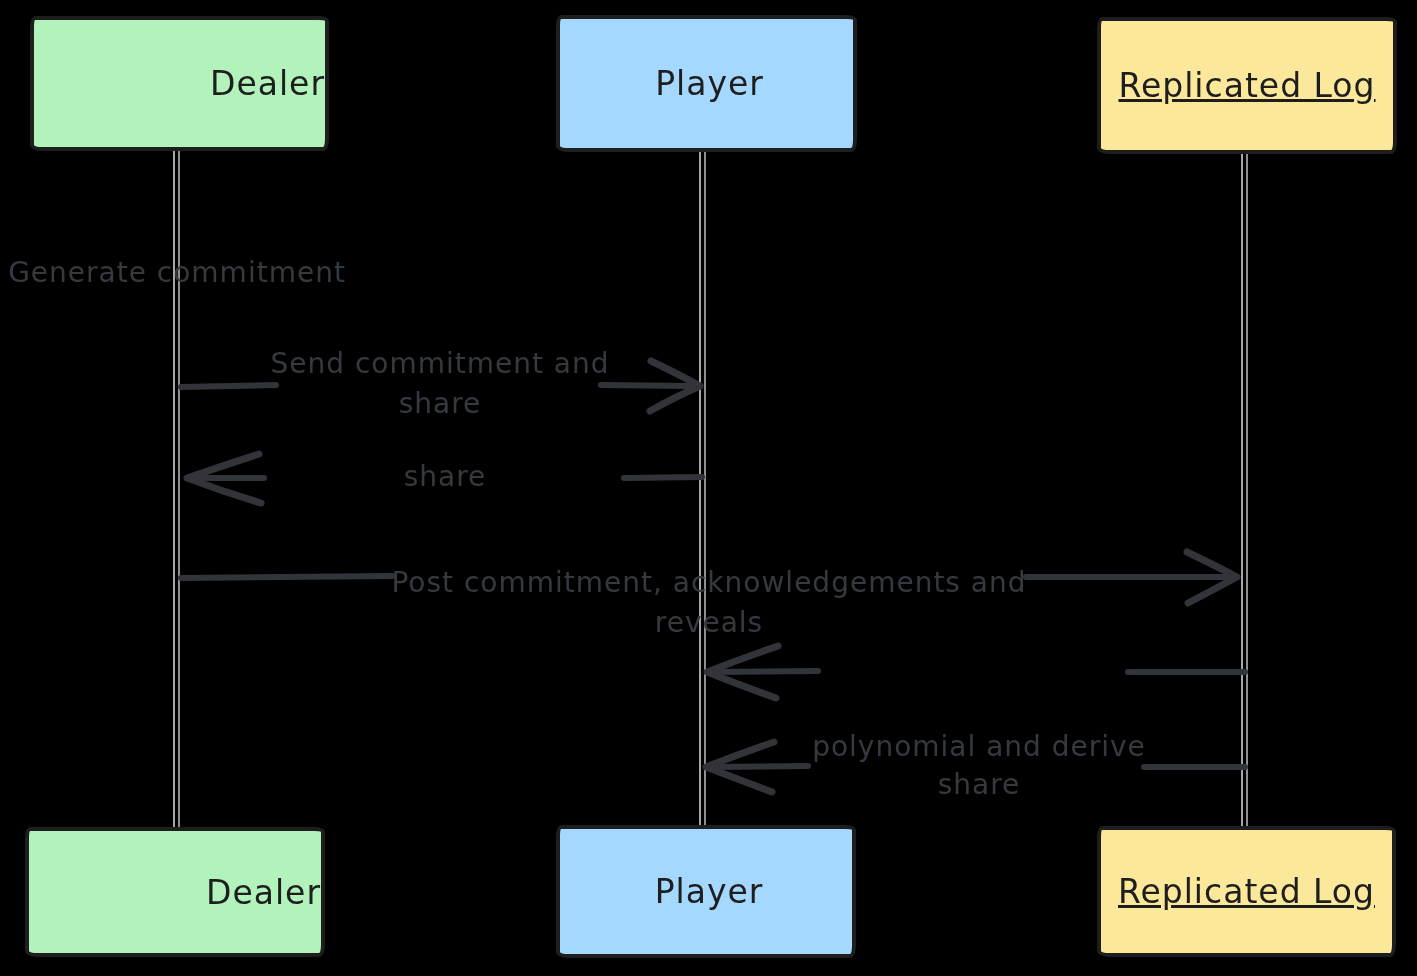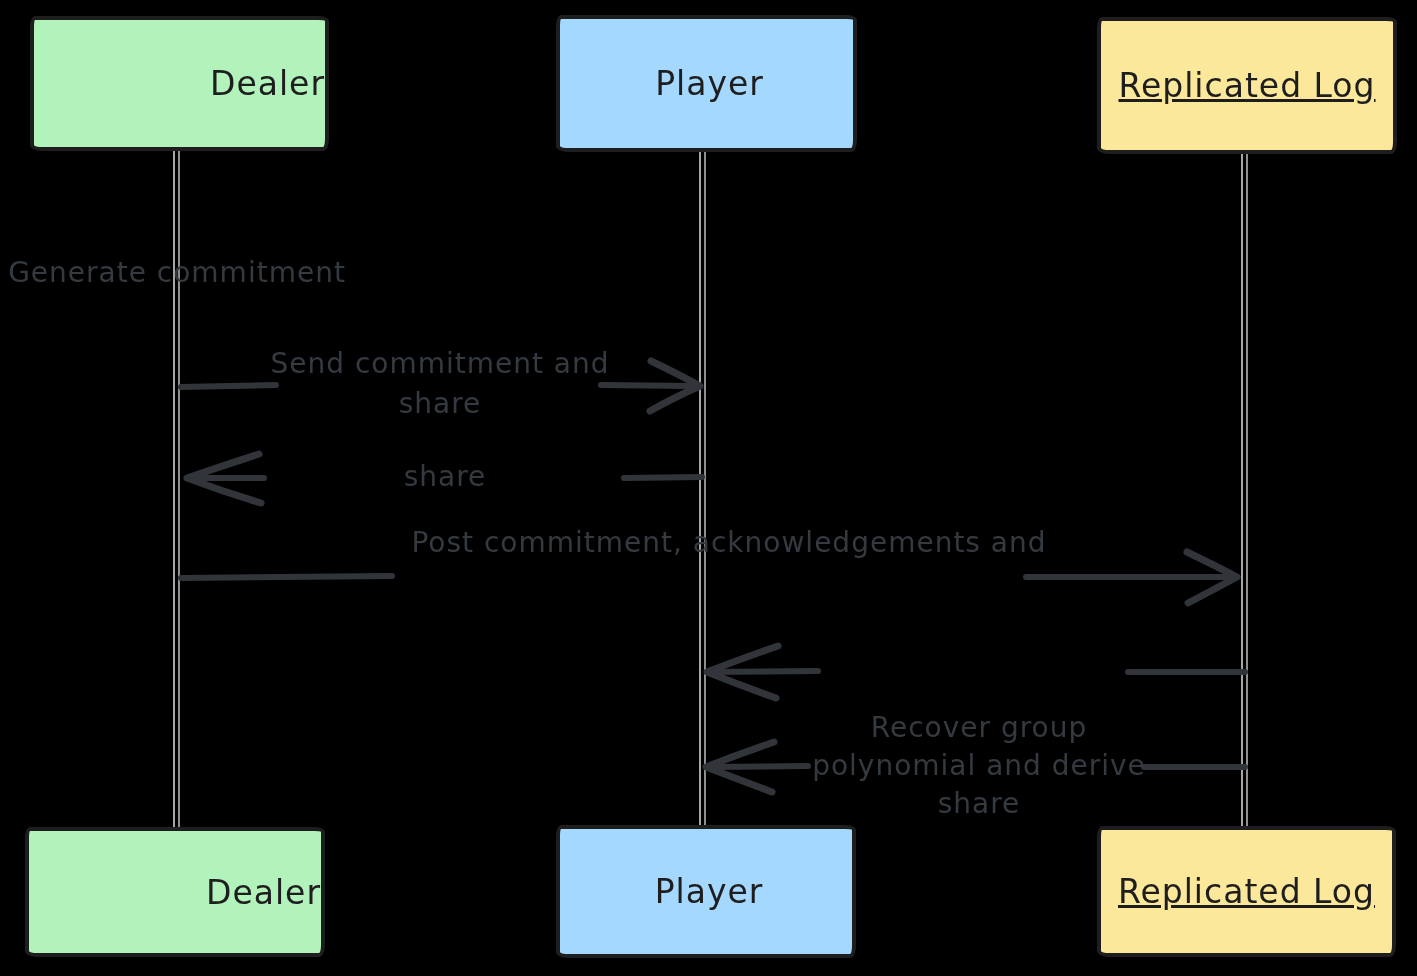--- a/index.html
+++ b/index.html
@@ -68,37 +68,37 @@
   </svg>
   <div class="msg-label" style="left:445px;top:477px;">
     <div>share</div>
   </div>
 
   <svg class="arrow-svg" viewBox="0 0 1417 976">
     <path class="shaft" d="M181,578 L392,576"></path>
     <path class="shaft" d="M1026,577 L1229,577"></path>
     <path class="head" d="M1187,552 Q1214,565 1237,577 Q1211,591 1188,603"></path>
   </svg>
-  <div class="msg-label" style="left:709px;top:543px;margin-left:20px;">
+  <div class="msg-label" style="left:709px;top:603px;">
     <div>Post commitment, acknowledgements and</div>
+    <div>reveals</div>
   </div>
 
   <svg class="arrow-svg" viewBox="0 0 1417 976">
     <path class="shaft" d="M1128,672 L1245,672"></path>
     <path class="shaft" d="M714,672 L818,671"></path>
     <path class="head" d="M778,646 Q740,659 707,672 Q742,686 776,698"></path>
   </svg>
 
   <svg class="arrow-svg" viewBox="0 0 1417 976">
     <path class="shaft" d="M1144,767 L1245,767"></path>
     <path class="shaft" d="M714,767 L808,766"></path>
     <path class="head" d="M774,742 Q739,754 706,767 Q740,780 772,792"></path>
   </svg>
   <div class="msg-label tight" style="left:979px;top:766px;">
-    <div>Recover group</div>
     <div>polynomial and derive</div>
     <div>share</div>
   </div>
 
   <div class="note-label" style="left:177px;top:248px;margin-top:24px;">
     <div>Generate commitment</div>
   </div>
 
   <div class="actor-box fill-green" style="left:30px;top:16px;width:299px;height:135px;">
     <span>Dealer</span>

